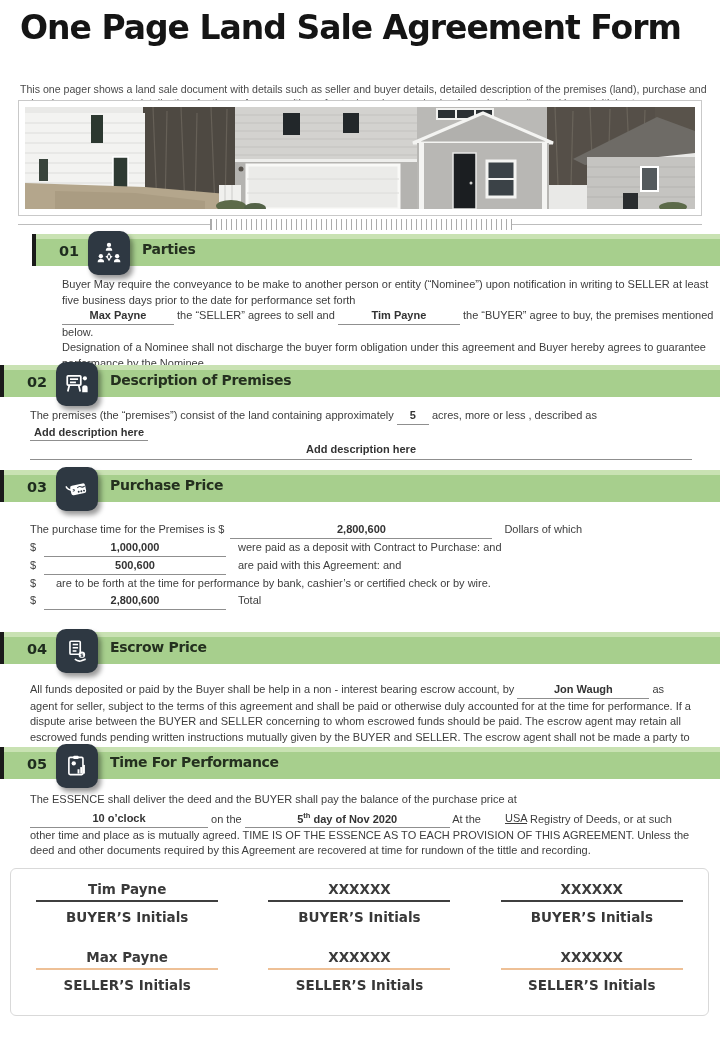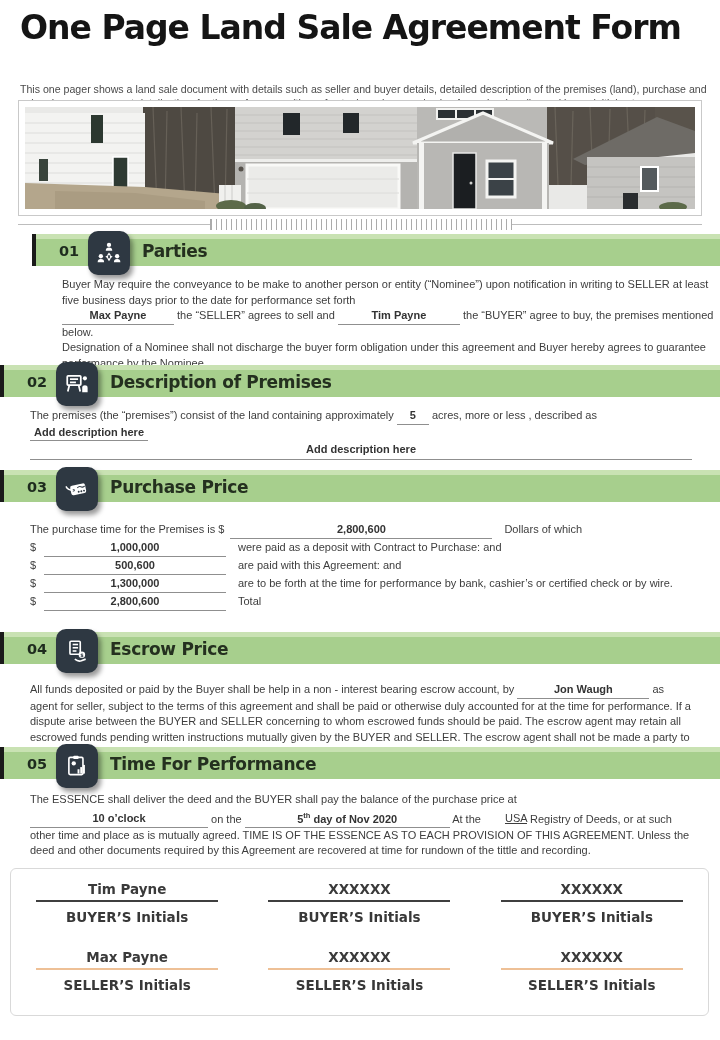--- a/index.html
+++ b/index.html
@@ -24,21 +24,21 @@
   .section{position:absolute;left:0;width:720px;}
   .bar{position:relative;height:32px;
        background:linear-gradient(to bottom,#c9e2b3 0,#c9e2b3 5px,#a7cf8d 5px,#a7cf8d 100%);}
   .bar .edge{position:absolute;left:0;top:0;width:4px;height:100%;background:#1a1a1a;}
   .sec-num{position:absolute;left:27px;top:9px;font-family:"DejaVu Sans",sans-serif;
            font-weight:bold;font-size:14.5px;color:#1e2c1e;}
   .icon-box{position:absolute;left:56px;top:-3px;width:42px;height:44px;background:#2e3842;
             border-radius:10px;box-shadow:3px 4px 5px rgba(0,0,0,.4);
             display:flex;align-items:center;justify-content:center;}
   .sec-title{position:absolute;left:110px;top:7px;font-family:"DejaVu Sans",sans-serif;
-             font-weight:bold;font-size:17px;letter-spacing:-0.3px;color:#24301f;}
+             font-weight:bold;font-size:14px;letter-spacing:-0.3px;color:#24301f;}
   .body{margin:11px 28px 0 30px;font-size:11px;line-height:15.5px;color:#3d3d3d;}
   .fill{display:inline-block;border-bottom:1px solid #8f8f8f;text-align:center;
         font-weight:bold;color:#333;padding:0 4px;box-sizing:border-box;}
   .u{ text-decoration:underline;padding-left:21px;}
   sup{font-size:7.5px;font-weight:bold;}
   
   .pp-line{display:flex;align-items:baseline;margin-bottom:1.5px;}
   .pp-cur{width:14px;flex:none;}
   .pp-amt{flex:none;border-bottom:1px solid #8f8f8f;text-align:center;font-weight:bold;color:#333;}
   .pp-txt{margin-left:12px;}
@@ -259,21 +259,20 @@
         <span class="pp-amt" style="width:182px;">1,000,000</span>
         <span class="pp-txt">were paid as a deposit with Contract to  Purchase: and</span>
       </div>
       <div class="pp-line">
         <span class="pp-cur">$</span>
         <span class="pp-amt" style="width:182px;">500,600</span>
         <span class="pp-txt">are paid  with this Agreement: and</span>
       </div>
       <div class="pp-line">
         <span class="pp-cur">$</span>
-        <span class="pp-amt" style="width:182px;">1,300,000</span>
         <span class="pp-txt">are to be forth  at the time  for performance by bank, cashier’s or certified check or by wire.</span>
       </div>
       <div class="pp-line">
         <span class="pp-cur">$</span>
         <span class="pp-amt" style="width:182px;">2,800,600</span>
         <span class="pp-txt">Total</span>
       </div>
     </div>
   </div>
 

